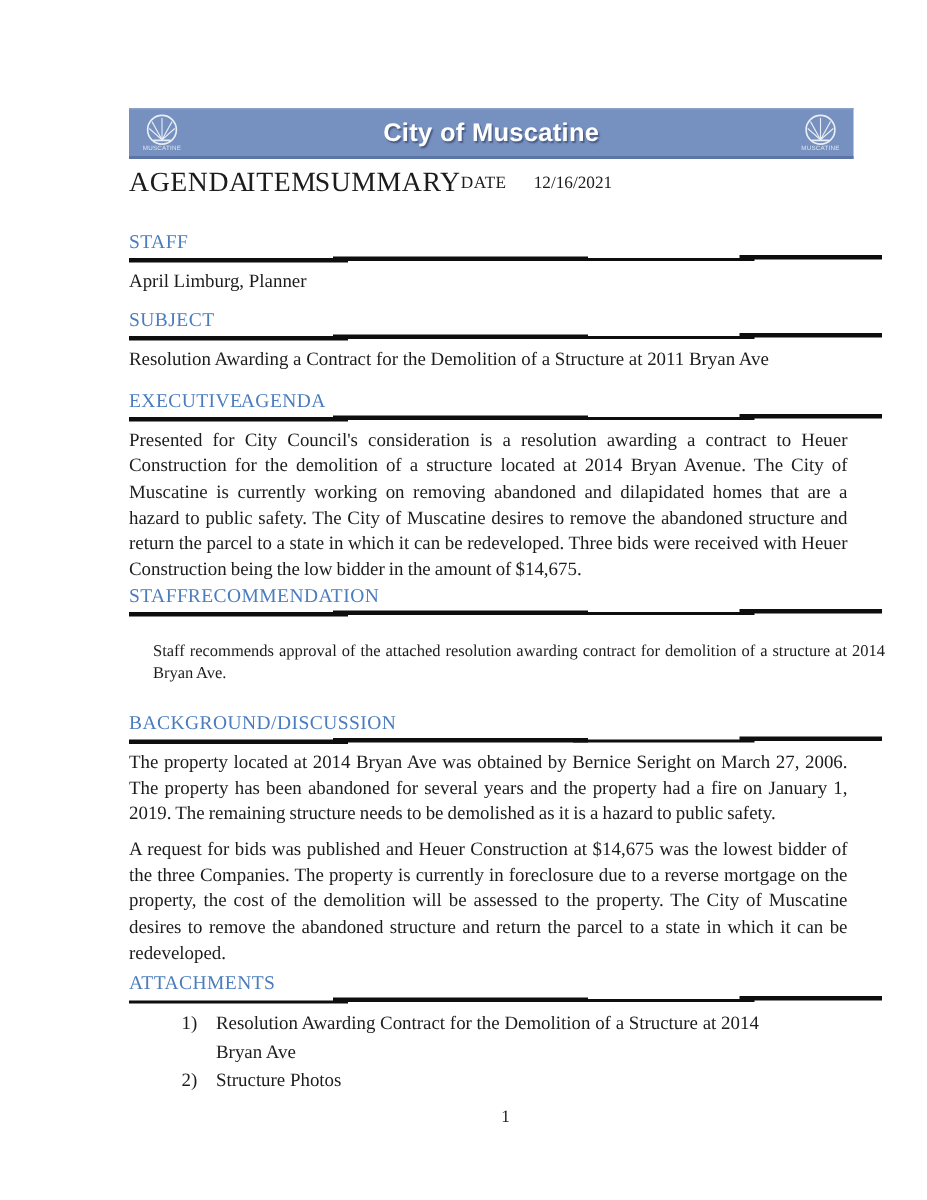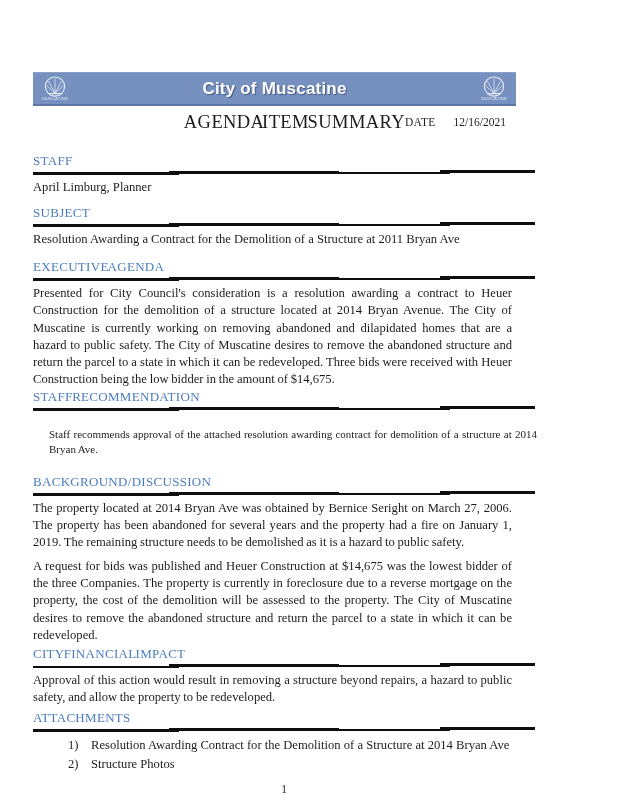--- a/index.html
+++ b/index.html
@@ -1,39 +1,39 @@
 <!DOCTYPE html>
 <html style="--accent: #4A7CBE; --banner-bg: #7690BF;"><head>
 <meta charset="utf-8">
 <style>
   html,body{margin:0;padding:0;}
   body{
     width:618px;height:800px;background:#ffffff;
     font-family:"Liberation Serif", serif;color:#1c1c1c;
     position:relative;overflow:hidden;
   }
-  .doc{padding:72px 46px 0 33px;box-sizing:border-box;width:564px;}
+  .doc{padding:72px 46px 0 86px;box-sizing:border-box;width:564px;}
 
   
   .banner{
     width:483px;height:34px;background:var(--banner-bg,#7690BF);
     border-bottom:2px solid #5c74a6;border-top:1px solid #8ba0c9;
     display:flex;align-items:center;justify-content:space-between;
     padding:0 5px;box-sizing:border-box;
   }
   .banner-title{
     flex:1;text-align:center;color:#ffffff;
     font-family:"Liberation Sans", sans-serif;font-weight:bold;font-size:17px;
     text-shadow:1px 1px 1px rgba(45,62,98,.65);letter-spacing:.2px;
   }
   .seal{width:34px;height:30px;flex:0 0 auto;}
 
   
   .title-row{
-    width:483px;display:flex;justify-content:flex-end;align-items:flex-start;
+    width:483px;display:flex;justify-content:flex-start;align-items:flex-start;
     margin-top:5px;height:24px;
   }
   .page-title{
     font-size:18.5px;letter-spacing:.4px;word-spacing:-.34em;
     font-weight:normal;margin:0;line-height:22px;
   }
   .date-line{font-size:11.5px;line-height:16px;margin-top:3px;padding-right:10px;}
   .date-line .lbl{letter-spacing:.3px;margin-right:18px;}
 
   
@@ -160,30 +160,20 @@
     <div class="rule">
         <i></i>
         <i></i>
         <i></i>
         <i></i>
       </div>
     <p class="para">The property located at 2014 Bryan Ave was obtained by Bernice Seright on March 27, 2006. The property has been abandoned for several years and the property had a fire on January 1, 2019. The remaining structure needs to be demolished as it is a hazard to public safety.</p>
     <p class="para">A request for bids was published and Heuer Construction at $14,675 was the lowest bidder of the three Companies. The property is currently in foreclosure due to a reverse mortgage on the property, the cost of the demolition will be assessed to the property. The City of Muscatine desires to remove the abandoned structure and return the parcel to a state in which it can be redeveloped.</p>
   </div>
 
-  <div>
-    <h2 class="sec-h mt-2">CITY FINANCIAL IMPACT</h2>
-    <div class="rule">
-        <i></i>
-        <i></i>
-        <i></i>
-        <i></i>
-      </div>
-    <p class="para">Approval of this action would result in removing a structure beyond repairs, a hazard to public safety, and allow the property to be redeveloped.</p>
-  </div>
 
   <div>
     <h2 class="sec-h mt-3">ATTACHMENTS</h2>
     <div class="rule">
         <i></i>
         <i></i>
         <i></i>
         <i></i>
       </div>
     <div class="attach-list">

